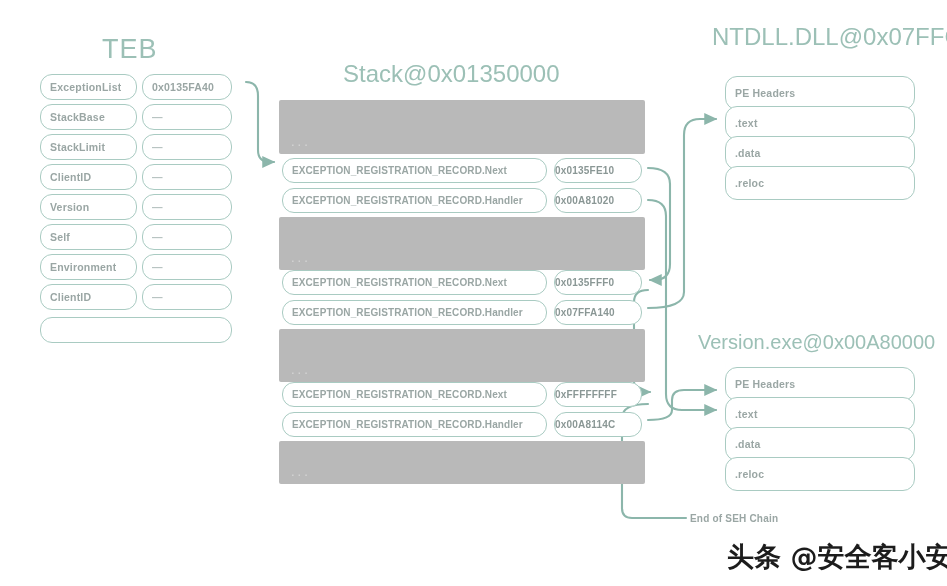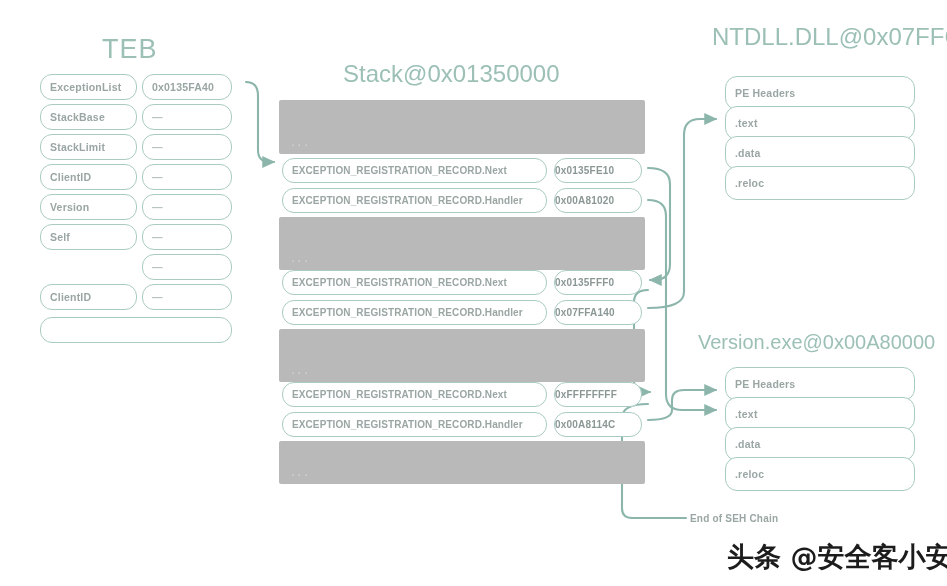--- a/index.html
+++ b/index.html
@@ -150,20 +150,23 @@
     </div>
     <div class="teb-row" style="top:150px">
       <div class="box teb-key">
           <span>Self</span>
         </div>
       <div class="box teb-val dash">
           <span>—</span>
         </div>
     </div>
     <div class="teb-row" style="top:180px">
+      <div class="box teb-key">
+          <span>Environment</span>
+        </div>
       <div class="box teb-val dash">
           <span>—</span>
         </div>
     </div>
     <div class="teb-row" style="top:210px">
       <div class="box teb-key">
           <span>ClientID</span>
         </div>
       <div class="box teb-val dash">
           <span>—</span>

